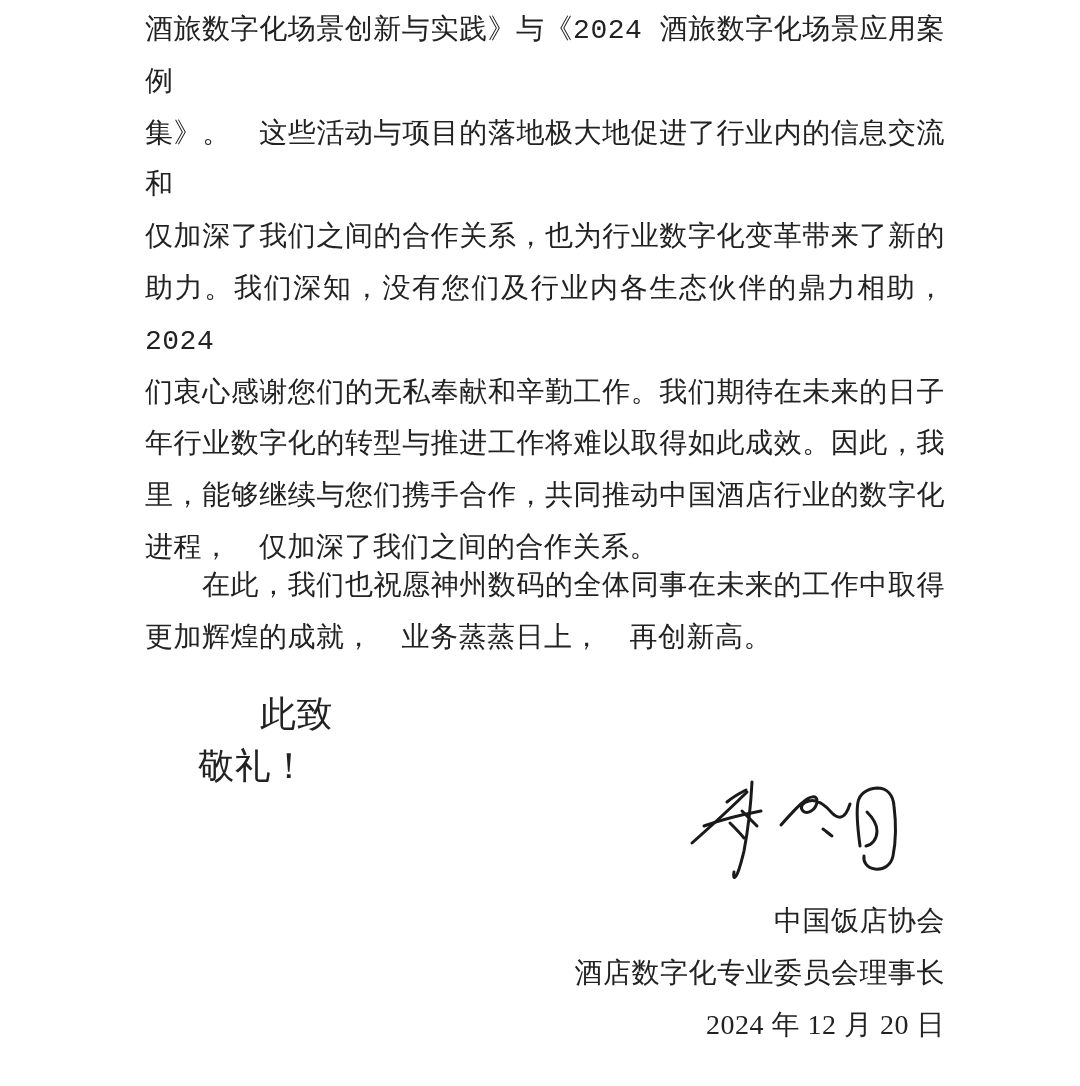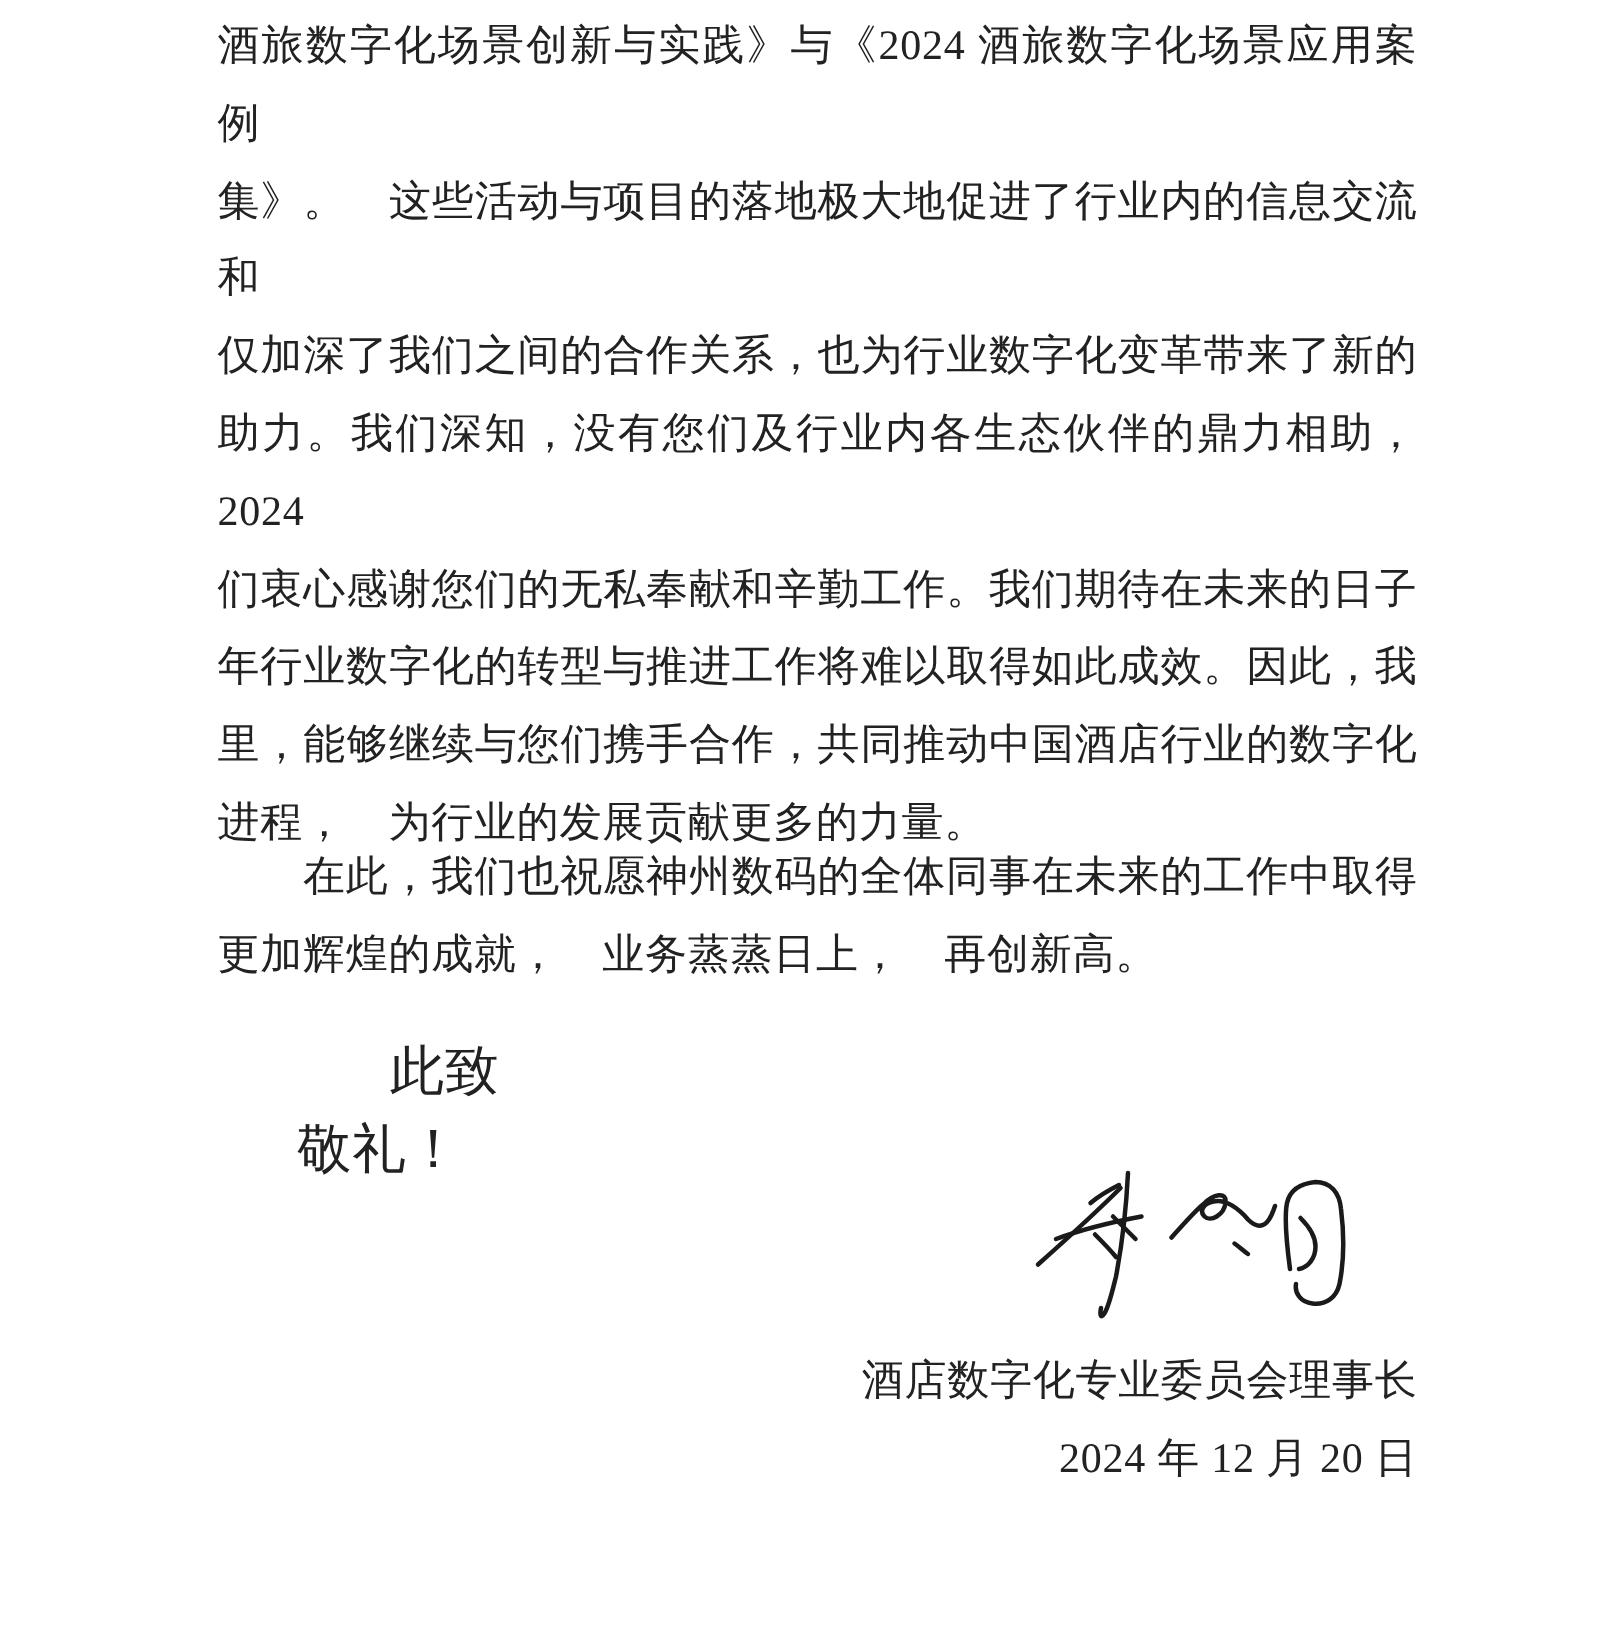--- a/index.html
+++ b/index.html
@@ -21,20 +21,21 @@
   .just {
     text-align: justify;
     text-align-last: justify;
   }
   .indent { text-indent: 57px; }
   .body1 {
     position: absolute;
     left: 145px;
     top: 5px;
     width: 800px;
+    font-family: Liberation Mono, monospace;
   }
   .body2 {
     position: absolute;
     left: 145px;
     top: 559px;
     width: 800px;
   }
   .salute1 {
     position: absolute;
     left: 260px;
@@ -74,21 +75,21 @@
 <div class="page">
 
   <div class="body1">
     <div class="ln just">酒旅数字化场景创新与实践》与《2024 酒旅数字化场景应用案例</div>
     <div class="ln just">集》。　这些活动与项目的落地极大地促进了行业内的信息交流和</div>
     <div class="ln just">仅加深了我们之间的合作关系，也为行业数字化变革带来了新的</div>
     <div class="ln just">助力。我们深知，没有您们及行业内各生态伙伴的鼎力相助，2024</div>
     <div class="ln just">们衷心感谢您们的无私奉献和辛勤工作。我们期待在未来的日子</div>
     <div class="ln just">年行业数字化的转型与推进工作将难以取得如此成效。因此，我</div>
     <div class="ln just">里，能够继续与您们携手合作，共同推动中国酒店行业的数字化</div>
-    <div class="ln">进程，　为行业的发展贡献更多的力量。</div>
+    <div class="ln">进程，　仅加深了我们之间的合作关系。</div>
   </div>
 
   <div class="body2">
     <div class="ln just indent">在此，我们也祝愿神州数码的全体同事在未来的工作中取得</div>
     <div class="ln">更加辉煌的成就，　业务蒸蒸日上，　再创新高。</div>
   </div>
 
   <div class="salute1">此致</div>
   <div class="salute2">敬礼！</div>
 
@@ -99,17 +100,18 @@
     <path d="M 730,823 C 735,828 740,833 744,838"></path>
     <path d="M 742,811 C 747,816 752,821 757,826"></path>
     <path d="M 752,782 C 751,802 748,830 744,851 C 741,863 739,872 736,876 C 734,879 733,877 734,872"></path>
     <path d="M 781,825 C 789,816 797,807 802,803 C 809,796 818,794 817,802 C 816,810 807,815 803,811 C 799,807 803,802 809,801 C 817,799 826,806 832,813 C 837,818 842,819 846,813 C 848,810 849,807 850,804"></path>
     <path d="M 823,829 C 826,831 829,834 832,836"></path>
     <path d="M 860,846 C 858,831 856,812 858,802 C 860,793 867,789 877,788 C 887,788 893,795 894,806 C 896,822 896,841 893,856 C 891,865 884,870 875,869 C 867,868 863,862 864,856"></path>
     <path d="M 867,812 C 872,817 877,824 877,831 C 877,839 872,845 866,846"></path>
   </svg>
 
   <div class="footer">
+    <div>中国饭店协会</div>
     <div>酒店数字化专业委员会理事长</div>
     <div>2024 年 12 月 20 日</div>
   </div>
 
 </div>
 
 </body></html>

